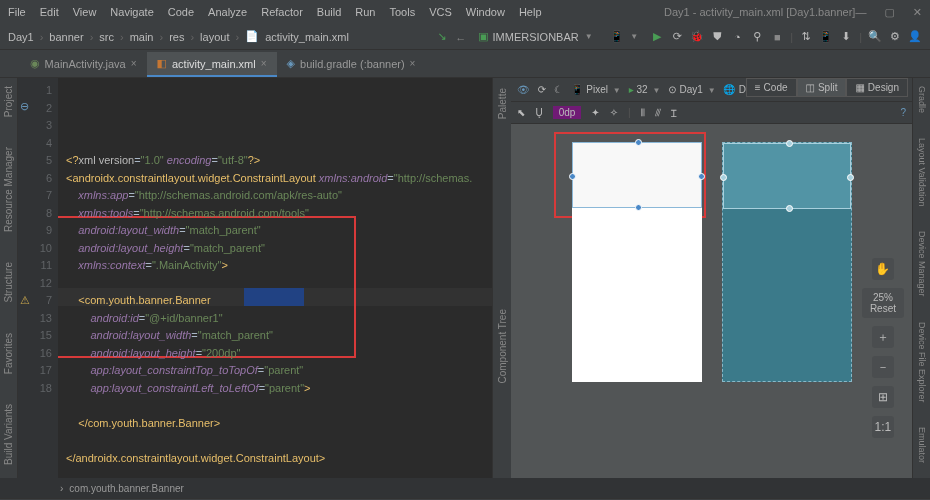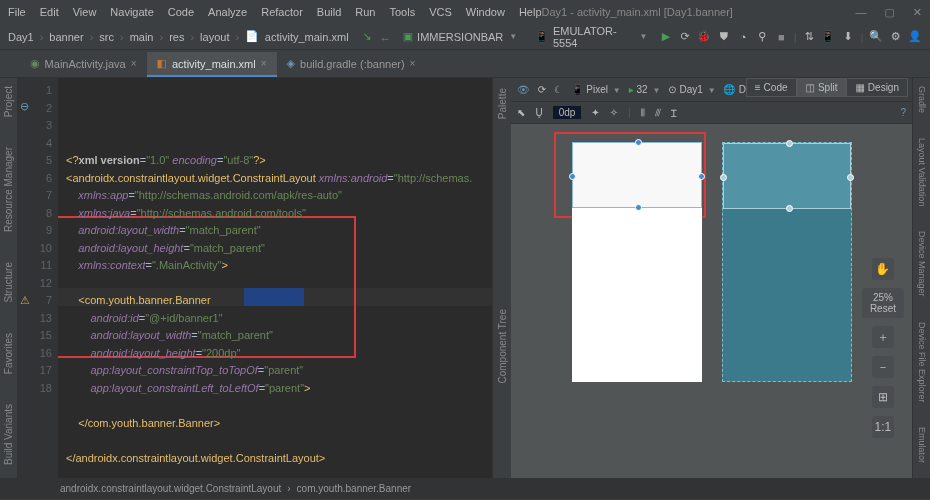--- a/index.html
+++ b/index.html
@@ -1,21 +1,21 @@
 <!DOCTYPE html>
 <html><head>
 <meta charset="utf-8">
 <style>
 * { margin: 0; padding: 0; box-sizing: border-box; font-family: 'Segoe UI', sans-serif; }
 body { background: #3c3f41; color: #bbb; font-size: 11px; overflow: hidden; width: 930px; height: 500px; }
 
 .titlebar { height: 24px; background: #3c3f41; display: flex; align-items: center; padding: 0 8px; }
 .menu { display: flex; gap: 14px; }
 .menu span { cursor: pointer; color: #bbb; }
-.title-center { flex: 1; text-align: left; color: #888; }
+.title-center { flex: 1; text-align: right; color: #888; }
 .win-controls { display: flex; gap: 18px; color: #888; }
 .win-controls span { cursor: pointer; }
 
 .navbar { height: 26px; background: #3c3f41; display: flex; align-items: center; padding: 0 8px; gap: 6px; border-bottom: 1px solid #323232; }
 .crumb { color: #bbb; cursor: pointer; }
 .crumb-sep { color: #666; }
 .crumb-file { color: #bbb; }
 .nav-spacer { flex: 1; }
 .nav-dropdown { display: flex; align-items: center; gap: 4px; padding: 2px 6px; cursor: pointer; }
 .nav-icon { width: 14px; height: 14px; display: inline-flex; align-items: center; justify-content: center; }
@@ -27,21 +27,21 @@
 
 .main { display: flex; height: 400px; }
 .left-tools { width: 18px; background: #3c3f41; border-right: 1px solid #323232; display: flex; flex-direction: column; align-items: center; padding-top: 8px; gap: 30px; }
 .left-tools .label { writing-mode: vertical-rl; transform: rotate(180deg); font-size: 10px; color: #888; cursor: pointer; }
 
 .editor-area { flex: 1; display: flex; background: #2b2b2b; min-width: 0; }
 .gutter { width: 40px; background: #313335; text-align: right; padding: 4px 6px 4px 0; color: #606366; font-family: 'Consolas', monospace; font-size: 11px; line-height: 17.5px; position: relative; }
 .gutter-icon { position: absolute; left: 2px; }
 .code { flex: 1; padding: 4px 0 4px 8px; font-family: 'Consolas', monospace; font-size: 11px; line-height: 17.5px; white-space: pre; color: #a9b7c6; position: relative; overflow: hidden; }
 .code .tag { color: #e8bf6a; }
-.code .attr { color: #bababa; font-weight: bold; }
+.code .attr { color: #bababa; }
 .code .ns { color: #9876aa; font-style: italic; }
 .code .str { color: #6a8759; }
 .code .cursor-line { background: #323232; position: absolute; left: -8px; right: 0; height: 17.5px; z-index: 0; }
 .code-sel { background: #214283; position: absolute; height: 17.5px; z-index: 0; }
 .redbox { position: absolute; border: 2px solid #d73a3a; z-index: 1; pointer-events: none; }
 
 .designer { width: 420px; background: #525556; display: flex; border-left: 1px solid #323232; position: relative; }
 .palette-strip { width: 18px; background: #3c3f41; display: flex; flex-direction: column; align-items: center; padding-top: 10px; }
 .palette-strip .label { writing-mode: vertical-rl; transform: rotate(180deg); font-size: 10px; color: #888; }
 .design-main { flex: 1; display: flex; flex-direction: column; }
@@ -117,21 +117,20 @@
   <div class="nav-spacer"></div>
   <span class="nav-icon icon-green">↘</span>
   <span style="color:#888">←</span>
   <div class="nav-dropdown">
     <span style="color:#499c54">▣</span>
     <span>IMMERSIONBAR</span>
     <span class="dropdown-arrow">▼</span>
   </div>
   <div class="nav-dropdown">
     <span>📱</span>
-    <span>EMULATOR-5554</span>
     <span class="dropdown-arrow">▼</span>
   </div>
   <span class="nav-icon icon-green">▶</span>
   <span class="nav-icon">⟳</span>
   <span class="nav-icon" style="color:#499c54">🐞</span>
   <span class="nav-icon">⛊</span>
   <span class="nav-icon">◔</span>
   <span class="nav-icon">⚲</span>
   <span class="nav-icon" style="color:#888">■</span>
   <span style="color:#555">|</span>
@@ -209,21 +208,21 @@
       <span class="gutter-icon" style="top:20px;color:#6897bb">⊖</span>
       <span class="gutter-icon" style="top:214px;color:#c9a74d">⚠</span>
     </div>
     <div class="code">
 <div class="cursor-line" style="top:210px"></div>
 <div class="code-sel" style="top:210px;left:186px;width:60px"></div>
 <div class="redbox" style="top:138px;left:-2px;width:300px;height:142px"></div>
 <span style="position:relative;z-index:2"><span class="tag">&lt;?</span><span class="attr">xml version</span>=<span class="str">"1.0"</span> <span class="ns">encoding</span>=<span class="str">"utf-8"</span><span class="tag">?&gt;</span>
 <span class="tag">&lt;androidx.constraintlayout.widget.ConstraintLayout</span> <span class="ns">xmlns:android</span>=<span class="str">"http://schemas.</span>
     <span class="ns">xmlns:app</span>=<span class="str">"http://schemas.android.com/apk/res-auto"</span>
-    <span class="ns">xmlns:java</span>=<span class="str">"http://schemas.android.com/tools"</span>
+    <span class="ns">xmlns:tools</span>=<span class="str">"http://schemas.android.com/tools"</span>
     <span class="ns">android:layout_width</span>=<span class="str">"match_parent"</span>
     <span class="ns">android:layout_height</span>=<span class="str">"match_parent"</span>
     <span class="ns">xmlns:context</span>=<span class="str">".MainActivity"</span><span class="tag">&gt;</span>
 
     <span class="tag">&lt;com.youth.banner.Banner</span>
         <span class="ns">android:id</span>=<span class="str">"@+id/banner1"</span>
         <span class="ns">android:layout_width</span>=<span class="str">"match_parent"</span>
         <span class="ns">android:layout_height</span>=<span class="str">"200dp"</span>
         <span class="ns">app:layout_constraintTop_toTopOf</span>=<span class="str">"parent"</span>
         <span class="ns">app:layout_constraintLeft_toLeftOf</span>=<span class="str">"parent"</span><span class="tag">&gt;</span>
@@ -246,21 +245,21 @@
         <span>⟳</span>
         <span>☾</span>
         <span>📱 <span>Pixel</span> <span class="dropdown-arrow">▼</span></span>
         <span><span style="color:#499c54">▸</span> <span>32</span> <span class="dropdown-arrow">▼</span></span>
         <span>⊙ <span>Day1</span> <span class="dropdown-arrow">▼</span></span>
         <span>🌐 <span>Default (en-us)</span> <span class="dropdown-arrow">▼</span></span>
       </div>
       <div class="design-toolbar2">
         <span>⬉</span>
         <span>Ų</span>
-        <span style="background:#0f172a;padding:1px 6px;border-radius:0">0dp</span>
+        <span style="background:#701a75;padding:1px 6px;border-radius:0">0dp</span>
         <span>✦</span>
         <span>✧</span>
         <span style="color:#555">|</span>
         <span>⫴</span>
         <span>⫻</span>
         <span>Ɪ</span>
         <div style="flex:1"></div>
         <span style="color:#6897bb">?</span>
       </div>
       <div class="canvas-wrap">
@@ -302,21 +301,20 @@
   <div class="right-tools">
     <div class="label">Gradle</div>
     <div class="label">Layout Validation</div>
     <div class="label">Device Manager</div>
     <div class="label">Device File Explorer</div>
     <div class="label">Emulator</div>
   </div>
 </div>
 
 <div class="breadcrumb-bar">
-  <span>androidx.constraintlayout.widget.ConstraintLayout</span>
   <span>›</span>
   <span>com.youth.banner.Banner</span>
 </div>
 
 <div class="statusbar">
 
   <div class="spacer"></div>
 
 </div>
 

